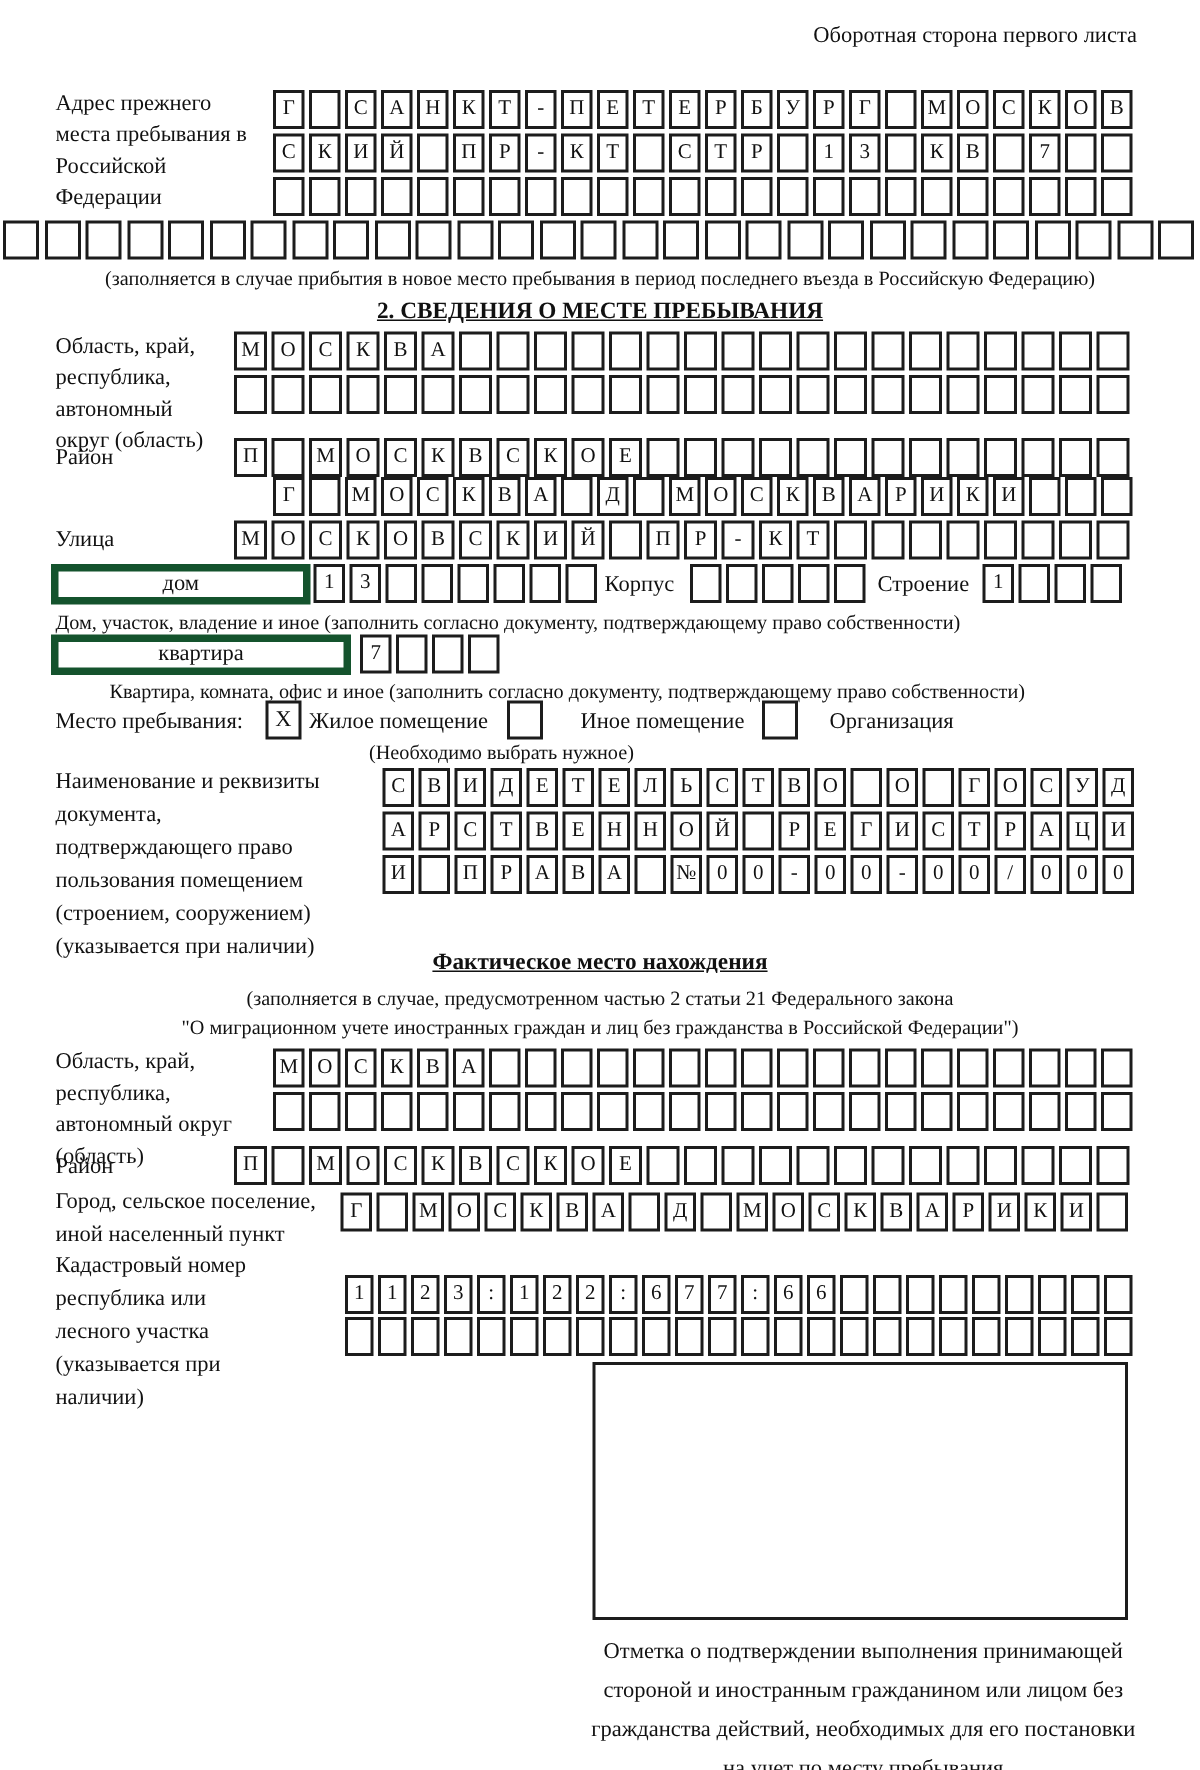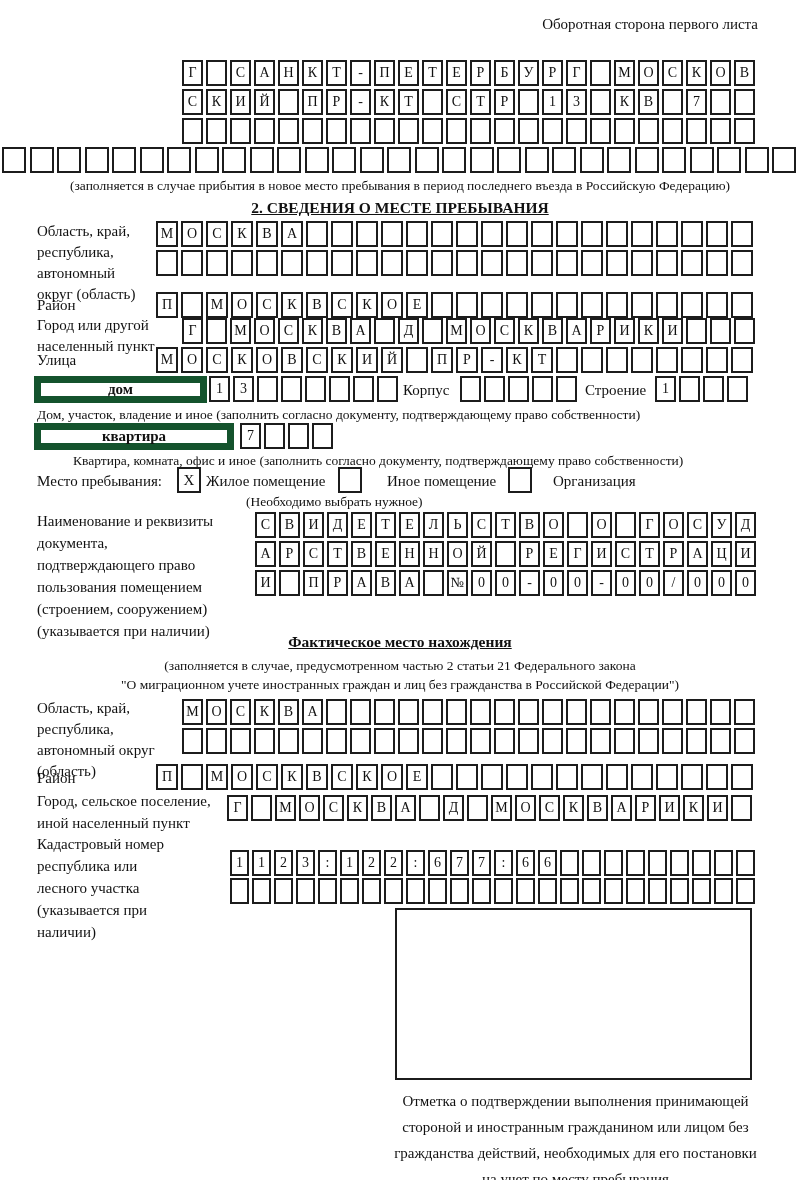--- a/index.html
+++ b/index.html
@@ -19,37 +19,38 @@
   .cell {
     flex:none; width:21px; height:26px; border:2px solid #1c1c1c;
     display:flex; align-items:center; justify-content:center;
     font-size:14px; line-height:1; background:#fff;
   }
   .cw22 .cell { width:22px; }
   .cw19 .cell { width:19px; }
   .cw24 { gap:3.5px; } .cw24 .cell { width:24px; }
 
   .fieldbox {
-    border:7px solid #14532d; height:27px; background:#fff;
-    display:flex; align-items:center; justify-content:center; font-size:15px;font-weight:bold;
+    border:5px solid #14532d; height:27px; background:#fff;
+    display:flex; align-items:center; justify-content:center; font-size:15px;
   }
   .checkbox {
     width:24px; height:26px; border:2px solid #1c1c1c; background:#fff;
     display:flex; align-items:center; justify-content:center; font-size:15px;
   }
   .stampbox { border:2px solid #1c1c1c; background:#fff; }
   .stampnote { text-align:center; line-height:26px; font-size:15px; }
 </style>
 </head>
 <body>
 
 <div class="page">
 
   <div class="abs" style="top:16px; right:42px;">Оборотная сторона первого листа</div>
 
+  <div class="abs lbl" style="left:37px; top:59px; width:130px;">Адрес прежнего места пребывания в Российской Федерации</div>
   <div class="abs cellrow" style="left:182px; top:60px;">
       <span class="cell">Г</span>
       <span class="cell"></span>
       <span class="cell">С</span>
       <span class="cell">А</span>
       <span class="cell">Н</span>
       <span class="cell">К</span>
       <span class="cell">Т</span>
       <span class="cell">-</span>
       <span class="cell">П</span>
@@ -231,21 +232,20 @@
       <span class="cell"></span>
       <span class="cell"></span>
       <span class="cell"></span>
       <span class="cell"></span>
       <span class="cell"></span>
       <span class="cell"></span>
       <span class="cell"></span>
       <span class="cell"></span>
     </div>
 
-  <div class="abs lbl" style="left:37px; top:315px; width:135px;">Город или другой населенный пункт</div>
   <div class="abs cellrow" style="left:182px; top:318px;">
       <span class="cell">Г</span>
       <span class="cell"></span>
       <span class="cell">М</span>
       <span class="cell">О</span>
       <span class="cell">С</span>
       <span class="cell">К</span>
       <span class="cell">В</span>
       <span class="cell">А</span>
       <span class="cell"></span>

